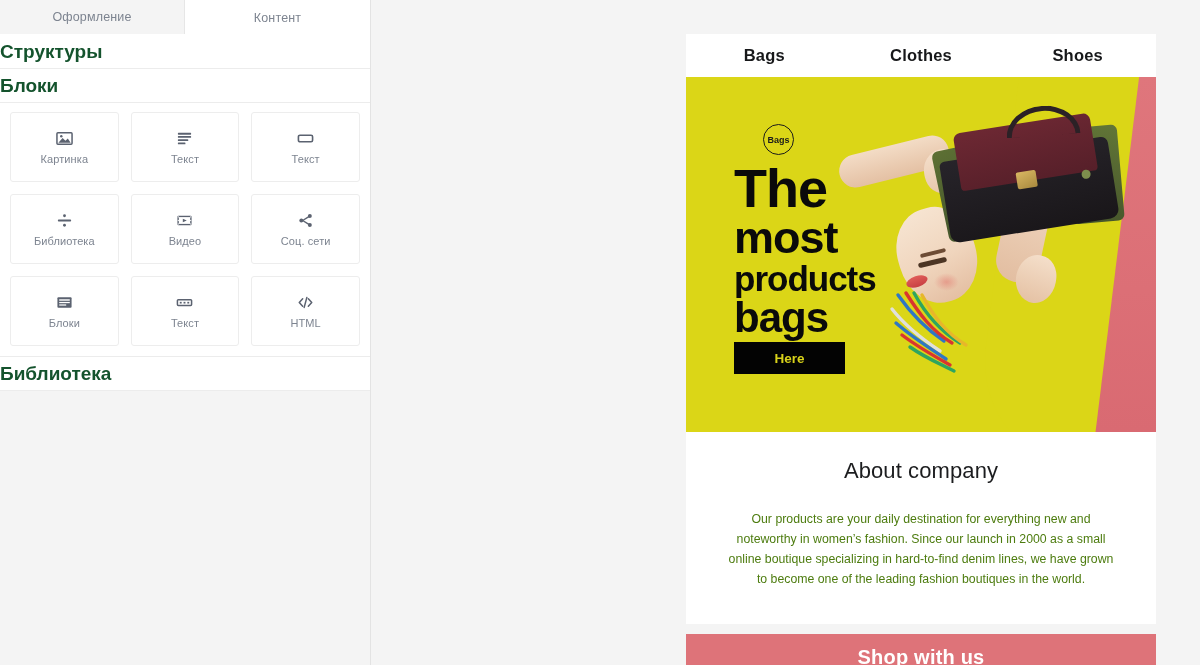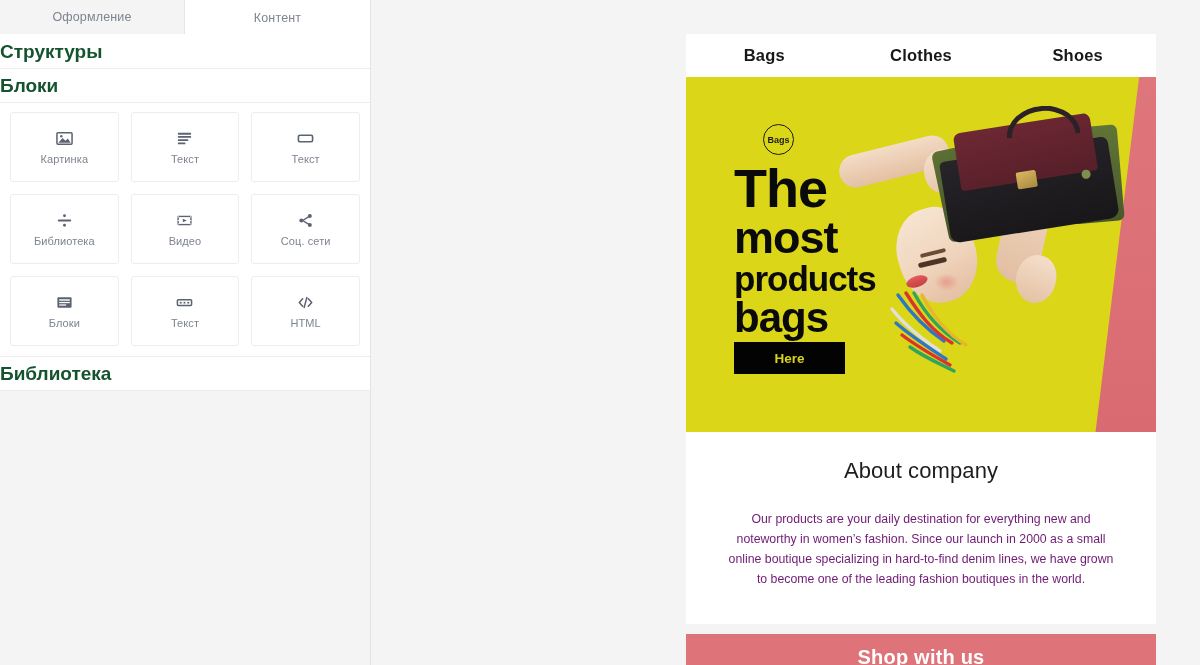--- a/index.html
+++ b/index.html
@@ -353,21 +353,21 @@
     font-size: 22px;
     font-weight: normal;
     color: #1c1d1f;
     letter-spacing: .1px;
     margin-bottom: 26px;
   }
   .about-text {
     text-align: center;
     font-size: 12.3px;
     line-height: 1.62;
-    color: #701a75;
+    color: #4d7c0f;
     padding: 0 6px;
   }
 
   .gap-strip { height: 10px; background: #f4f4f4; }
 
   
   .shop-block {
     background: #de7379;
     height: 48px;
     display: flex; align-items: center; justify-content: center;

